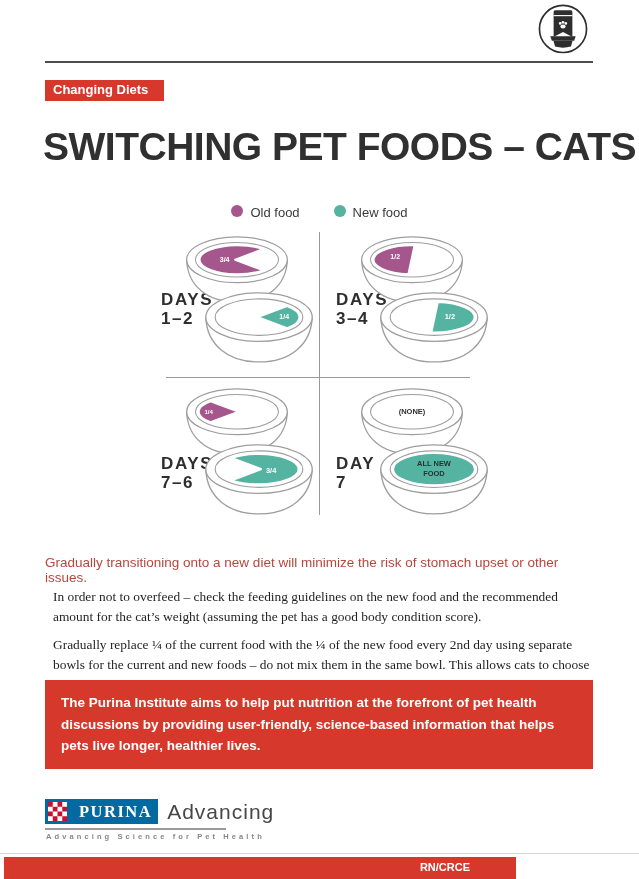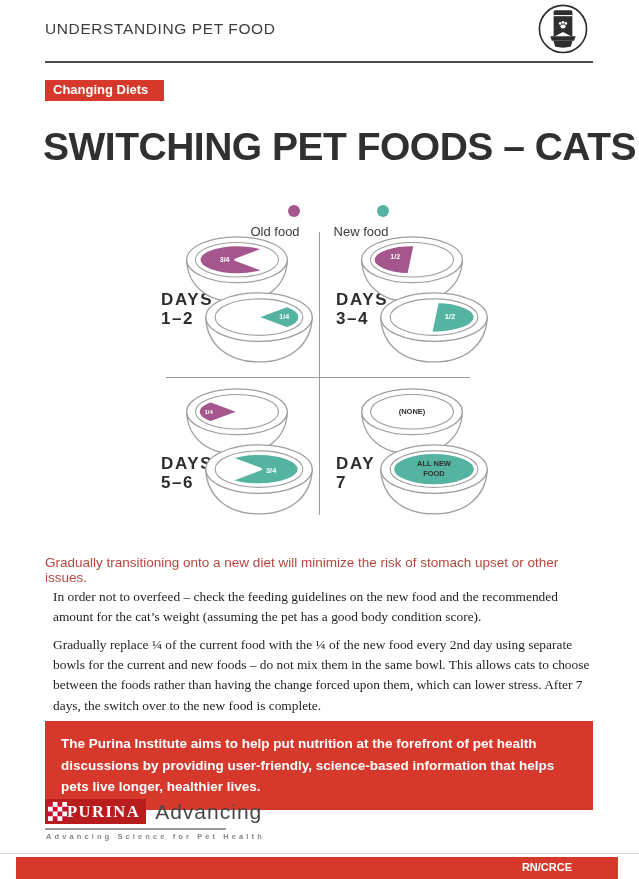--- a/index.html
+++ b/index.html
@@ -18,21 +18,21 @@
   
   #badge { left:45px; top:80px; background:var(--red); color:#fff;
     font-size:13px; font-weight:bold; padding:2px 16px 4px 8px; }
 
   
   #page-title { left:43px; top:125px; width:560px; font-size:39px; font-weight:bold;
     color:#303030; letter-spacing:-0.5px; white-space:nowrap; }
 
   
   #legend { left:0; top:205px; width:639px; display:flex; justify-content:center; gap:34px; }
-  .legend-item { display:flex; align-items:flex-end; gap:7px;flex-direction:column; }
+  .legend-item { display:flex; align-items:flex-start; gap:7px; }
   .legend-dot { width:12px; height:12px; border-radius:50%; }
   .legend-label { font-size:13px; color:#3a3a3a; }
 
   
   .quadrant { position:absolute; width:152px; height:146px; }
   #q0 { left:161px; top:230px; } #q1 { left:336px; top:230px; }
   #q2 { left:161px; top:382px; } #q3 { left:336px; top:382px; }
   .bowl { position:absolute; overflow:visible; }
   .bowl-top { left:23px; top:5px; width:106px; }
   .bowl-bottom { left:42px; top:61px; width:112px; }
@@ -42,47 +42,46 @@
   #divider-v { left:319px; top:232px; width:1px; height:283px; background:#9b9b9b; }
   #divider-h { left:166px; top:377px; width:304px; height:1px; background:#9b9b9b; }
 
   
   #highlight { left:45px; top:555px; width:552px; font-size:13.5px; color:#b5463d; }
   #body-copy { left:45px; top:587px; width:550px; font-family:"Liberation Serif", serif;
     font-size:13.4px; color:#1f1f1f; line-height:1.5; }
   #body-copy p { margin-bottom:8px;margin-left:8px; }
 
   
-  #callout { left:45px; top:721px; width:548px; background:var(--red); color:#fff;
+  #callout { left:45px; top:680px; width:548px; background:var(--red); color:#fff;
     font-size:13.5px; font-weight:bold; line-height:1.6; padding:12px 14px 12px 16px; }
 
   
   #logo-row { left:45px; top:799px; display:flex; align-items:center; gap:9px; }
-  #logo-black-box { display:flex; align-items:center; gap:0; background:#b91c1c;
+  #logo-black-box { display:flex; align-items:center; gap:12px; background:#0369a1;
     padding:3px 6px 3px 3px; height:25px; }
   #purina-wordmark { color:#ffffff; font-family:"Liberation Serif", serif; font-weight:bold;
     font-size:16.5px; letter-spacing:1.5px; }
   #institute-wordmark { color:#474747; font-size:21px; letter-spacing:1px; font-weight:normal; }
   #logo-rule { left:45px; top:828px; width:181px; height:1.5px; background:#9a9a9a; }
   #tagline { left:46px; top:832px; font-size:7.5px; font-weight:bold; letter-spacing:3.1px;
     color:#878787; }
 
   
   #footer-hairline { left:0; top:853px; width:639px; height:1px; background:#d7d7d7; }
-  #bottom-bar { left:16px; top:857px; width:602px; height:22px; background:var(--red);text-align:center; }
+  #bottom-bar { left:4px; top:857px; width:512px; height:22px; background:var(--red);text-align:center; }
   #doc-code { position:absolute; right:46px; top:4px; color:#fff; font-size:11px; font-weight:bold; }
 
   :root { --red:#d6392c; }
 </style>
 </head>
 <body>
 
 <div id="page">
 
-  <div class="abs" id="header-title">UNDERSTANDING PET FOOD</div>
 
   <svg class="abs" id="header-icon" viewBox="0 0 48 48">
     <circle cx="24" cy="24" r="22.6" fill="none" stroke="#2e2e2e" stroke-width="1.6"></circle>
     <path d="M 15 7.5 q 0 -1.5 1.5 -1.5 h 15 q 1.5 0 1.5 1.5 v 25 h -18 Z" fill="#2e2e2e"></path>
     <rect x="15" y="10.6" width="18" height="1.1" fill="#ffffff"></rect>
     <circle cx="21.3" cy="18.6" r="1.25" fill="#ffffff"></circle>
     <circle cx="24" cy="17.6" r="1.25" fill="#ffffff"></circle>
     <circle cx="26.7" cy="18.6" r="1.25" fill="#ffffff"></circle>
     <ellipse cx="24" cy="21.6" rx="2.5" ry="1.9" fill="#ffffff"></ellipse>
     <path d="M 13.5 32.5 L 24 26.8 L 34.5 32.5 Z" fill="#ffffff"></path>
@@ -135,21 +134,21 @@
       </svg>
       <svg class="bowl bowl-bottom" viewBox="0 0 120 92">
         <path d="M 3 28 C 4 57 26 76 60 76 C 94 76 116 57 117 28" fill="#fff" stroke="#9e9e9e" stroke-width="1.4"></path>
         <ellipse cx="60" cy="28" rx="57" ry="26" fill="#fff" stroke="#9e9e9e" stroke-width="1.4"></ellipse>
         <ellipse cx="60" cy="28" rx="47" ry="19.5" fill="#fff" stroke="#9e9e9e" stroke-width="1.2"></ellipse>
         <path d="M 64 11.5 A 43 16.5 0 0 1 57 44.5 Z" fill="#54b3a1" stroke="#fff" stroke-width="2.5" stroke-linejoin="round"></path>
         <text x="77" y="30.5" text-anchor="middle" font-size="8" font-weight="bold" fill="#ffffff">1/2</text>
       </svg>
     </div>
   <div class="quadrant" id="q2">
-    <div class="day-label"><span>DAYS</span><br><span>5–6</span></div>
+    <div class="day-label"><span>DAYS</span><br><span>7–6</span></div>
   <svg class="bowl bowl-top" viewBox="0 0 120 92">
         <path d="M 3 28 C 4 57 26 76 60 76 C 94 76 116 57 117 28" fill="#fff" stroke="#9e9e9e" stroke-width="1.4"></path>
         <ellipse cx="60" cy="28" rx="57" ry="26" fill="#fff" stroke="#9e9e9e" stroke-width="1.4"></ellipse>
         <ellipse cx="60" cy="28" rx="47" ry="19.5" fill="#fff" stroke="#9e9e9e" stroke-width="1.2"></ellipse>
         <path d="M 62 28 L 30 40 A 43 16.5 0 0 1 30 16 Z" fill="#a5568c" stroke="#fff" stroke-width="2.5" stroke-linejoin="round"></path>
         <text x="28" y="30.5" text-anchor="middle" font-size="7" font-weight="bold" fill="#ffffff">1/4</text>
       </svg>
       <svg class="bowl bowl-bottom" viewBox="0 0 120 92">
         <path d="M 3 28 C 4 57 26 76 60 76 C 94 76 116 57 117 28" fill="#fff" stroke="#9e9e9e" stroke-width="1.4"></path>
         <ellipse cx="60" cy="28" rx="57" ry="26" fill="#fff" stroke="#9e9e9e" stroke-width="1.4"></ellipse>

